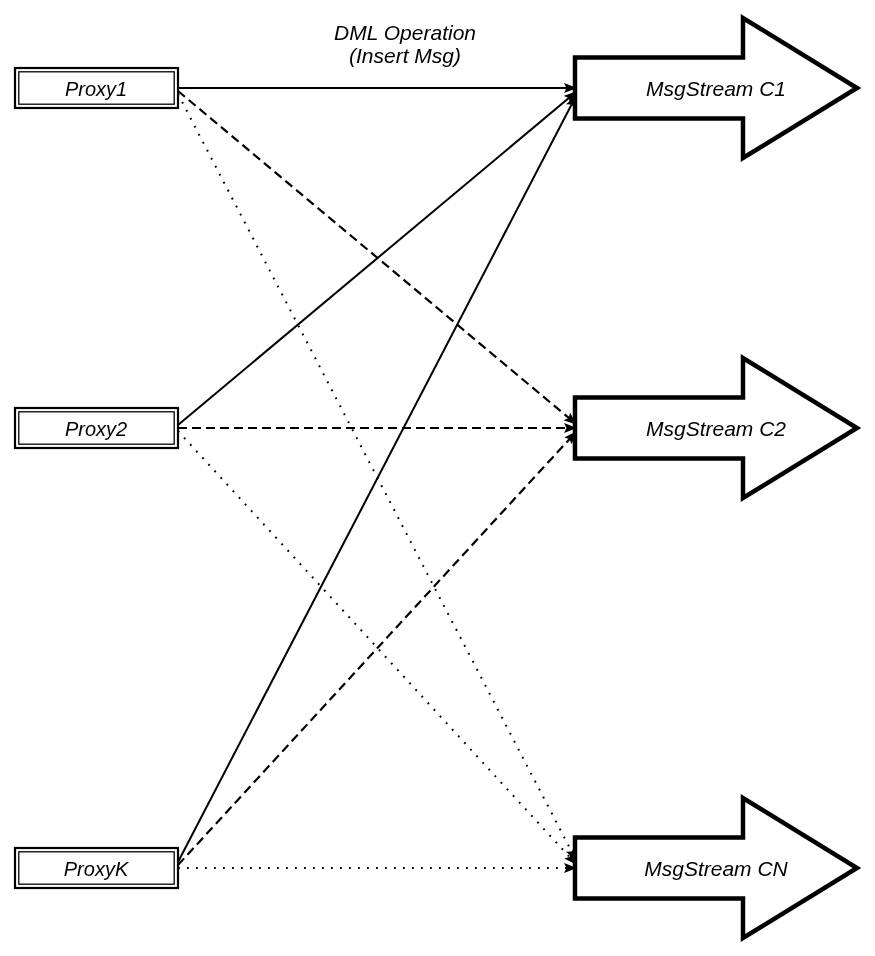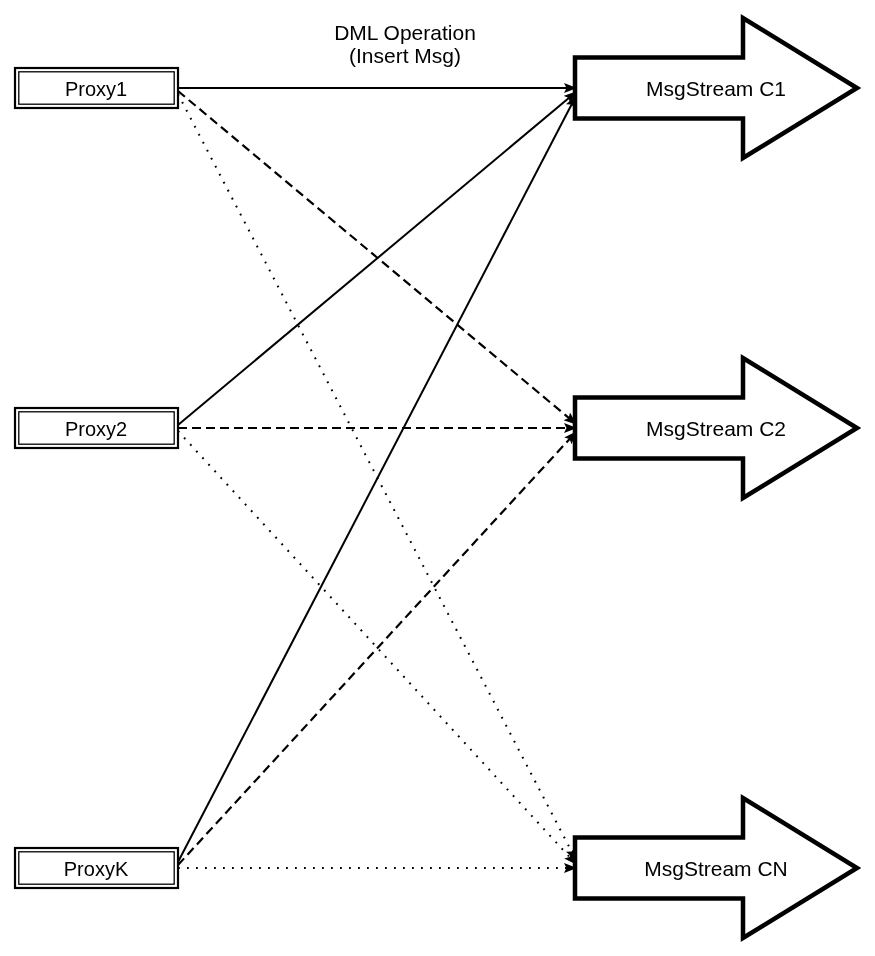--- a/index.html
+++ b/index.html
@@ -6,20 +6,21 @@
     margin: 0;
     padding: 0;
     background: #ffffff;
   }
   .canvas {
     position: relative;
     width: 875px;
     height: 956px;
     background: #ffffff;
     font-family: "Liberation Sans", sans-serif;
+    font-style: italic;
   }
   svg text {
     font-family: "Liberation Sans", sans-serif;
     fill: #000000;
   }
   text.node-label { font-size: 20px; }
   text.stream-label { font-size: 21px; }
   text.title-label { font-size: 21px; }
 </style>
 </head>

